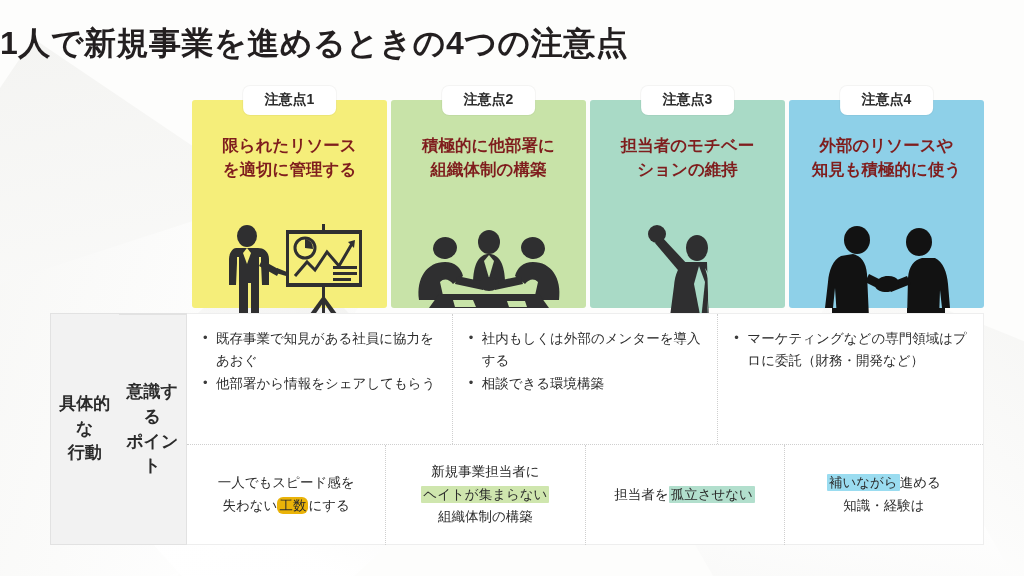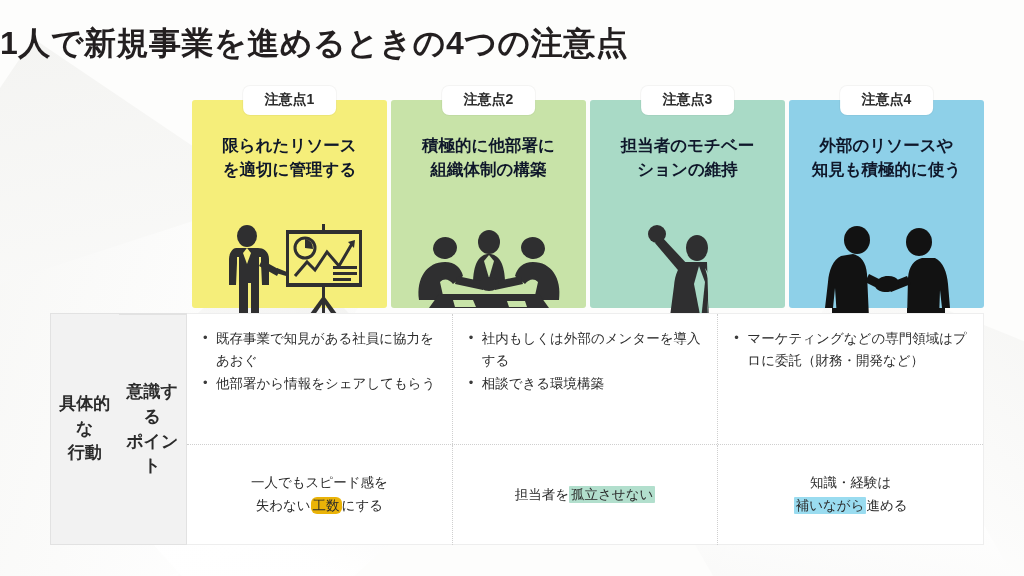--- a/index.html
+++ b/index.html
@@ -91,21 +91,21 @@
     display: flex;
     flex-direction: column;
     align-items: center;
     gap: 40px;
   }
   .card-heading {
     margin-top: 34px;
     font-size: 16.5px;
     font-weight: bold;
     line-height: 1.45;
-    color: #0f172a;
+    color: #7f1d1d;
     text-align: center;
     white-space: pre-line;
   }
   .card-art {
     flex: 1;
     width: 100%;
     display: flex;
     align-items: center;
     justify-content: center;
     padding-bottom: 6px;
@@ -391,26 +391,33 @@
     </div>
 
     <div class="t-row row-point">
       <div class="t-cell point-cell">
         <span class="txt" id="pt-0">
             <span style="display: block;"><span>一人でもスピード感を</span></span>
             <span style="display: block;"><span>失わない</span><span class="hl" style="background: #eab308; border-radius: 6px;">工数</span><span>にする</span></span>
           </span>
       </div>
       <div class="t-cell point-cell">
+        <span class="txt" id="pt-1">
+            <span style="display: block;"><span>新規事業担当者に</span></span>
+            <span style="display: block;"><span class="hl" style="background: rgb(207, 230, 174);">ヘイトが集まらない</span></span>
+            <span style="display: block;"><span>組織体制の構築</span></span>
+          </span>
+      </div>
+      <div class="t-cell point-cell">
         <span class="txt" id="pt-2">
             <span style="display: block;"><span>担当者を</span><span class="hl" style="background: rgb(178, 223, 205);">孤立させない</span></span>
           </span>
       </div>
       <div class="t-cell point-cell">
         <span class="txt" id="pt-3">
+            <span style="display: block;"><span class="hl" style="background: rgb(154, 220, 240);">補いながら</span><span>進める</span></span>
             <span style="display: block;"><span>知識・経験は</span></span>
-            <span style="display: block;"><span class="hl" style="background: rgb(154, 220, 240);">補いながら</span><span>進める</span></span>
           </span>
       </div>
     </div>
 
   </div>
 </div>
 
 </body></html>

